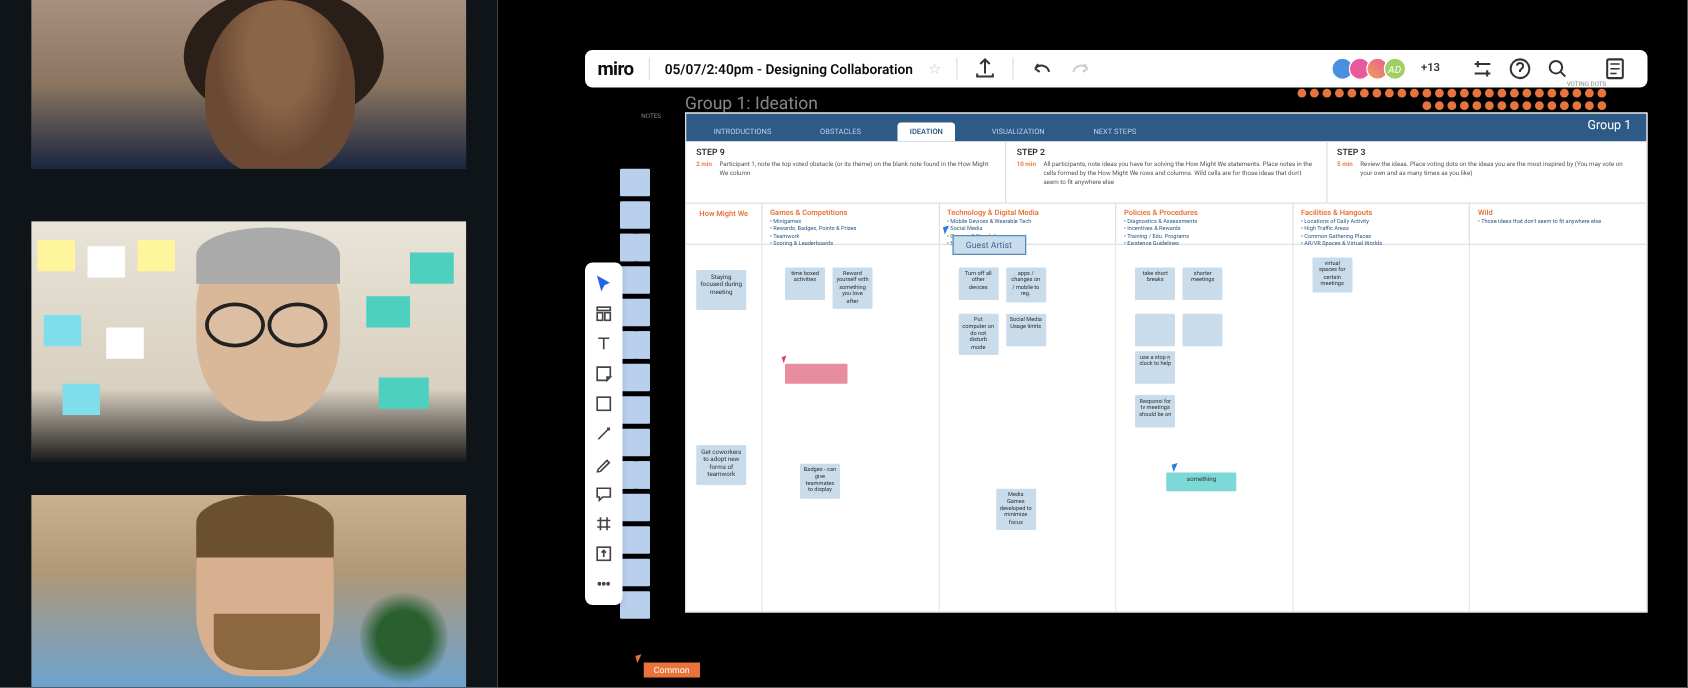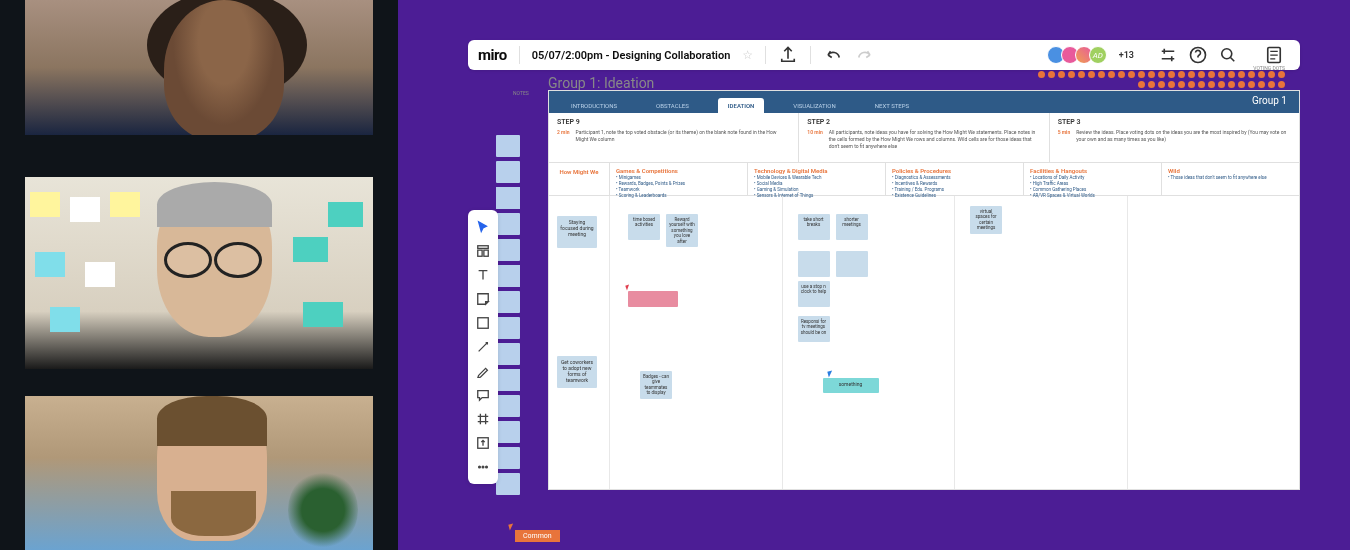--- a/index.html
+++ b/index.html
@@ -27,21 +27,21 @@
 .v2 .note.n5 { left:10px; top:75px; background:#80deea; }
 .v2 .note.n6 { left:60px; top:85px; background:#fff; }
 .v2 .note.n7 { right:45px; top:60px; background:#4dd0c0; width:35px; }
 .v2 .note.n8 { left:25px; top:130px; background:#80deea; }
 .v2 .note.n9 { right:30px; top:125px; background:#4dd0c0; width:40px; }
 .v3 .face { background:linear-gradient(180deg,#c8b090 0%,#b09878 40%,#6ba3d0 100%); }
 .v3 .head { position:absolute; left:38%; top:5px; width:110px; height:140px; background:#d8b090; border-radius:40% 40% 35% 35%; }
 .v3 .hair3 { position:absolute; left:38%; top:0px; width:110px; height:50px; background:#6b5030; border-radius:45% 45% 0 0; }
 .v3 .beard { position:absolute; left:42%; top:95px; width:85px; height:45px; background:#8b6840; border-radius:0 0 40% 40%; }
 .v3 .plant { position:absolute; right:15px; bottom:0; width:70px; height:80px; background:radial-gradient(circle,#2a6030 40%,transparent 70%); border-radius:50%; }
-.main { flex:1; position:relative; background:#4c1d95; padding:40px 50px 0 70px; }
+.main { flex:1; position:relative; background:#000000; padding:40px 32px 0 70px; }
 .topbar { background:#fff; border-radius:6px; height:30px; display:flex; align-items:center; padding:0 10px; gap:12px; box-shadow:0 1px 3px rgba(0,0,0,0.1); }
 .logo { font-weight:700; font-size:15px; letter-spacing:-0.5px; color:#0c0c0c; }
 .board-title { font-size:11px; font-weight:600; color:#0c0c0c; }
 .star-icon { color:#ccc; font-size:12px; }
 .sep { width:1px; height:18px; background:#e0e0e0; }
 .tbtn { width:20px; height:20px; display:flex; align-items:center; justify-content:center; cursor:pointer; }
 .spacer { flex:1; }
 .right-cluster { display:flex; gap:8px; align-items:center; }
 .avatars { display:flex; align-items:center; }
 .av { width:18px; height:18px; border-radius:50%; margin-left:-4px; border:1.5px solid #fff; }
@@ -132,21 +132,21 @@
         <div class="hair3"></div>
         <div class="beard"></div>
       </div>
   </div>
 </div>
 
 <div class="main">
   <div class="topbar">
     <span class="logo">miro</span>
     <div class="sep"></div>
-    <span class="board-title">05/07/2:00pm - Designing Collaboration</span>
+    <span class="board-title">05/07/2:40pm - Designing Collaboration</span>
     <span class="star-icon">☆</span>
     <div class="sep"></div>
     <span class="tbtn">
         <svg viewBox="0 0 16 16">
           <path d="M8 11V2M5 5l3-3 3 3M3 11v2h10v-2" stroke="#333" stroke-width="1.3" fill="none"></path>
         </svg>
       </span>
     <div class="sep"></div>
     <span class="tbtn">
         <svg viewBox="0 0 16 16">
@@ -424,20 +424,28 @@
           <div class="sticky" style="left:8px;top:20px">Staying focused during meeting</div>
           <div class="sticky" style="left:8px;top:160px">Get coworkers to adopt new forms of teamwork</div>
         </div>
         <div class="lane">
           <div class="sticky sm" style="left:18px;top:18px">time boxed activities</div>
           <div class="sticky sm" style="left:56px;top:18px">Reward yourself with something you love after</div>
           <div class="sticky pink red-cursor" style="left:18px;top:95px;height:16px;min-height:16px;width:50px"></div>
           <div class="sticky sm" style="left:30px;top:175px">Badges - can give teammates to display</div>
         </div>
         <div class="lane">
+          <div class="guest-artist guest-pointer" style="left:10px;top:-8px">Guest Artist</div>
+          <div class="sticky sm" style="left:15px;top:18px">Turn off all other devices</div>
+          <div class="sticky sm" style="left:53px;top:18px">apps / changes on / mobile to reg.</div>
+          <div class="sticky sm" style="left:15px;top:55px">Put computer on do not disturb mode</div>
+          <div class="sticky sm" style="left:53px;top:55px">Social Media Usage limits</div>
+          <div class="sticky sm" style="left:45px;top:195px">Media Games developed to minimize focus</div>
+        </div>
+        <div class="lane">
           <div class="sticky sm" style="left:15px;top:18px">take short breaks</div>
           <div class="sticky sm" style="left:53px;top:18px">shorter meetings</div>
           <div class="sticky sm" style="left:15px;top:55px"></div>
           <div class="sticky sm" style="left:53px;top:55px"></div>
           <div class="sticky sm" style="left:15px;top:85px">use a stop n clock to help</div>
           <div class="sticky sm" style="left:15px;top:120px">Responsi for tv meetings should be on</div>
           <div class="blue-ptr" style="left:45px;top:175px"></div>
           <div class="sticky cyan" style="left:40px;top:182px;width:56px;height:15px;min-height:15px">something</div>
         </div>
         <div class="lane">

